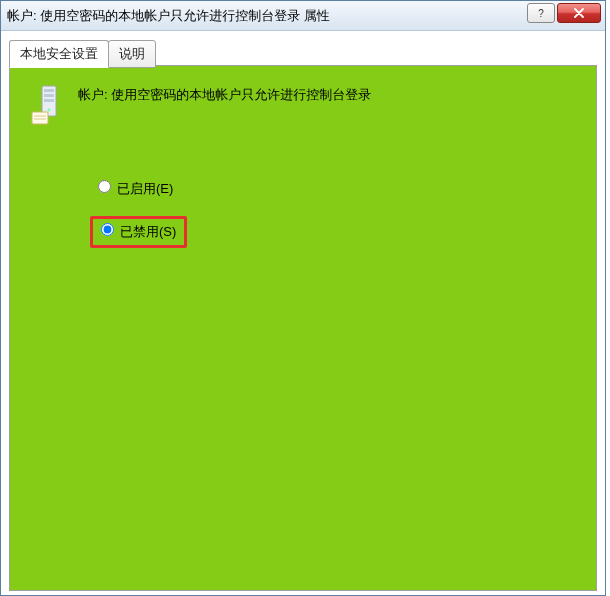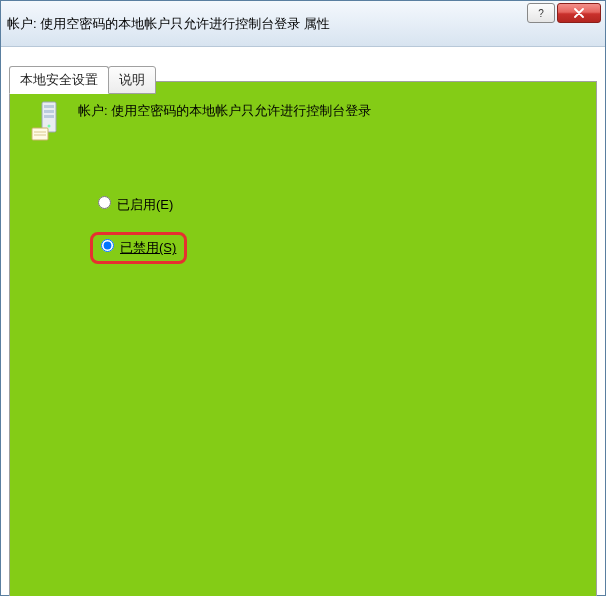--- a/index.html
+++ b/index.html
@@ -11,21 +11,21 @@
       height: 596px;
       overflow: hidden;
     }
     .window {
       width: 606px;
       height: 596px;
       border: 1px solid #5a7fa0;
       background: #fff;
     }
     .titlebar {
-      height: 46px;
+      height: 30px;
       background: linear-gradient(to bottom, #f4f8fc 0%, #e6eef7 50%, #d8e4f0 100%);
       border-bottom: 1px solid #b8c8d8;
       display: flex;
       align-items: center;
       padding-left: 6px;
       position: relative;
       text-align: center;
     }
     .titlebar-text {
       color: #000;
@@ -69,21 +69,21 @@
       position: relative;
       z-index: 2;
     }
     .tab {
       padding: 4px 10px 4px 10px;
       border: 1px solid #a0a0a0;
       background: linear-gradient(to bottom,#fdfdfd,#ececec);
       font-size: 13px;
       margin-right: -1px;
       position: relative;
-      top: 13px;
+      top: 3px;
       border-top-left-radius: 3px;
       border-top-right-radius: 3px;
       color: #222;
     }
     .tab.active {
       background: #fff;
       border-bottom: 1px solid #fff;
       z-index: 3;
     }
     .tab-panel {
@@ -117,24 +117,23 @@
       display: flex;
       align-items: flex-start;
       gap: 6px;
       margin-bottom: 10px;
       font-size: 13px;
       color: #000;
       padding: 4px 8px;
     }
     .radio-row.highlighted {
       border: 3px solid #e63030;
-      border-radius: 8px;
+      border-radius: 2px;
       display: inline-flex;
       margin-top: 4px;
-      text-decoration: underline;
     }
     input[type="radio"] {
       width: 13px;
       height: 13px;
     }
   </style>
 </head>
 <body>
 
 <div class="window">

